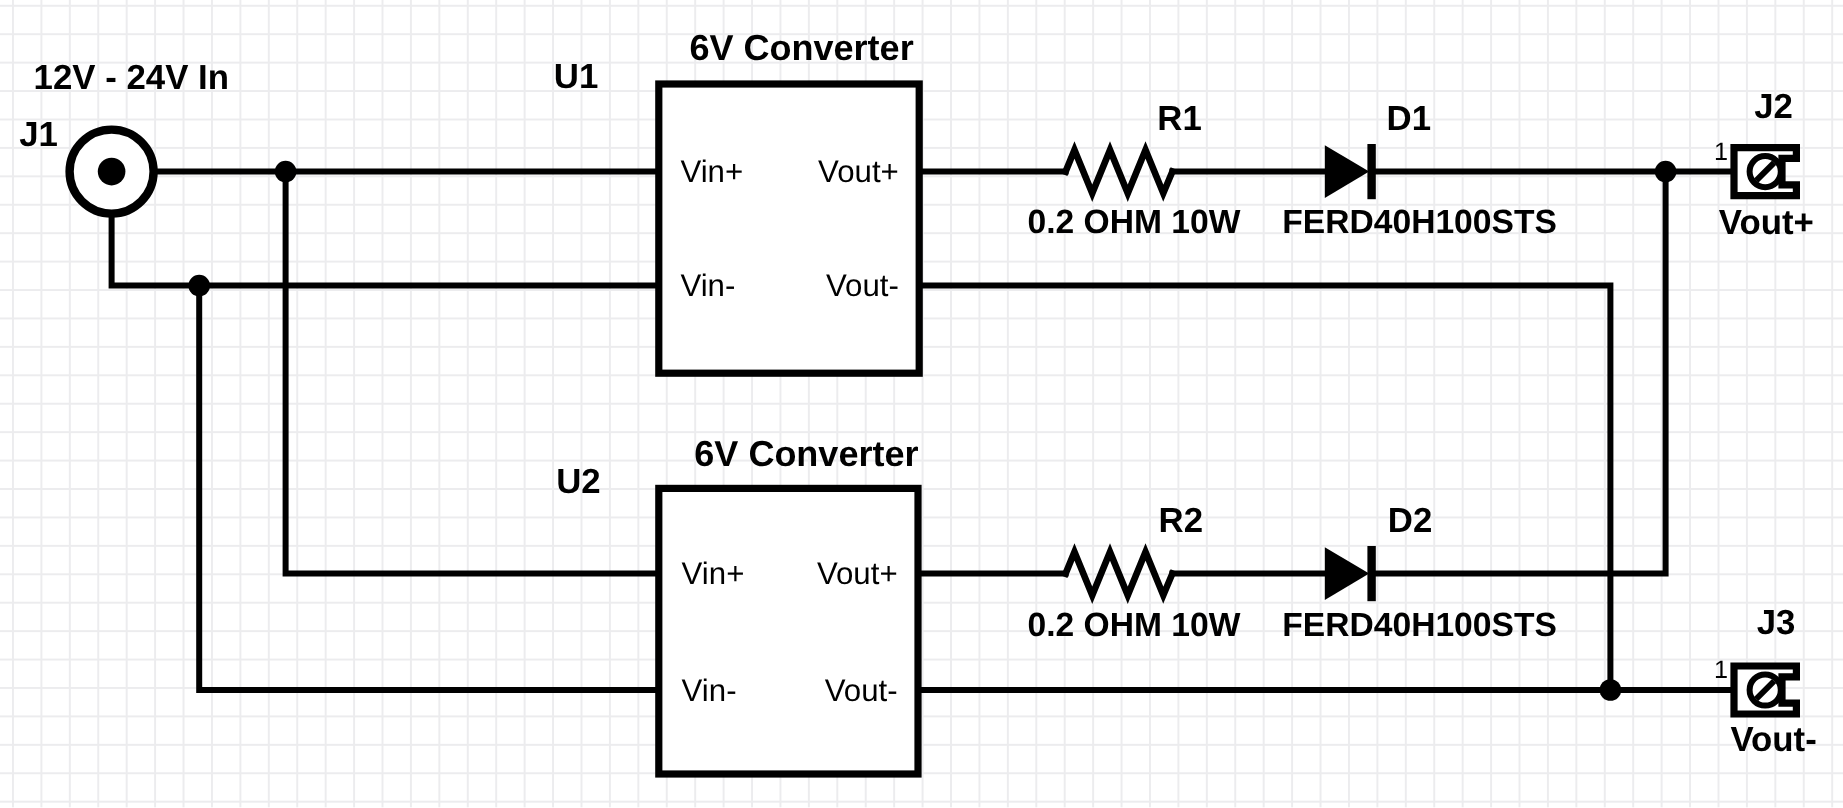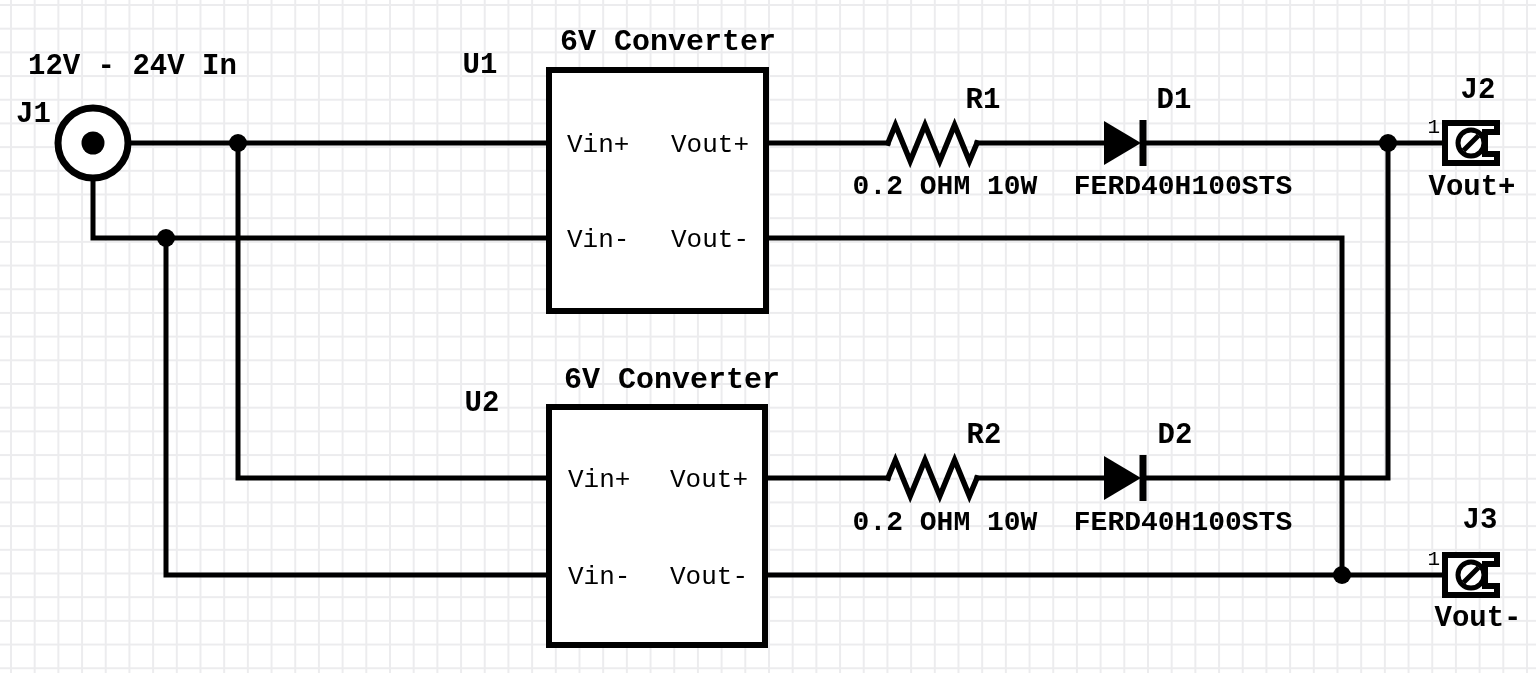--- a/index.html
+++ b/index.html
@@ -7,21 +7,21 @@
     position: relative;
     width: 1536px;
     height: 673px;
     overflow: hidden;
     background-color: #ffffff;
     background-image:
       linear-gradient(to right, #ececee 1.5px, transparent 1.5px),
       linear-gradient(to bottom, #ececee 1.5px, transparent 1.5px);
     background-size: 23.7px 23.7px;
     background-position: 10px 4px;
-    font-family: Liberation Mono, monospace;
+    font-family: Liberation Sans, sans-serif;
   }
   svg { position: absolute; left: 0; top: 0; }
   .wire { stroke: #000; stroke-width: 5; fill: none; stroke-linecap: square; stroke-linejoin: miter; }
   .sym  { stroke: #000; fill: #ffffff; }
   .ref     { font-weight: 700; font-size: 29px; fill: #000; }
   .title-t { font-weight: 700; font-size: 30px; fill: #000; }
   .value-t { font-weight: 700; font-size: 28px; fill: #000; }
   .pin-t   { font-weight: 400; font-size: 26px; fill: #000; }
   .pinnum  { font-weight: 400; font-size: 21px; fill: #000; }
   .mid { text-anchor: middle; }

